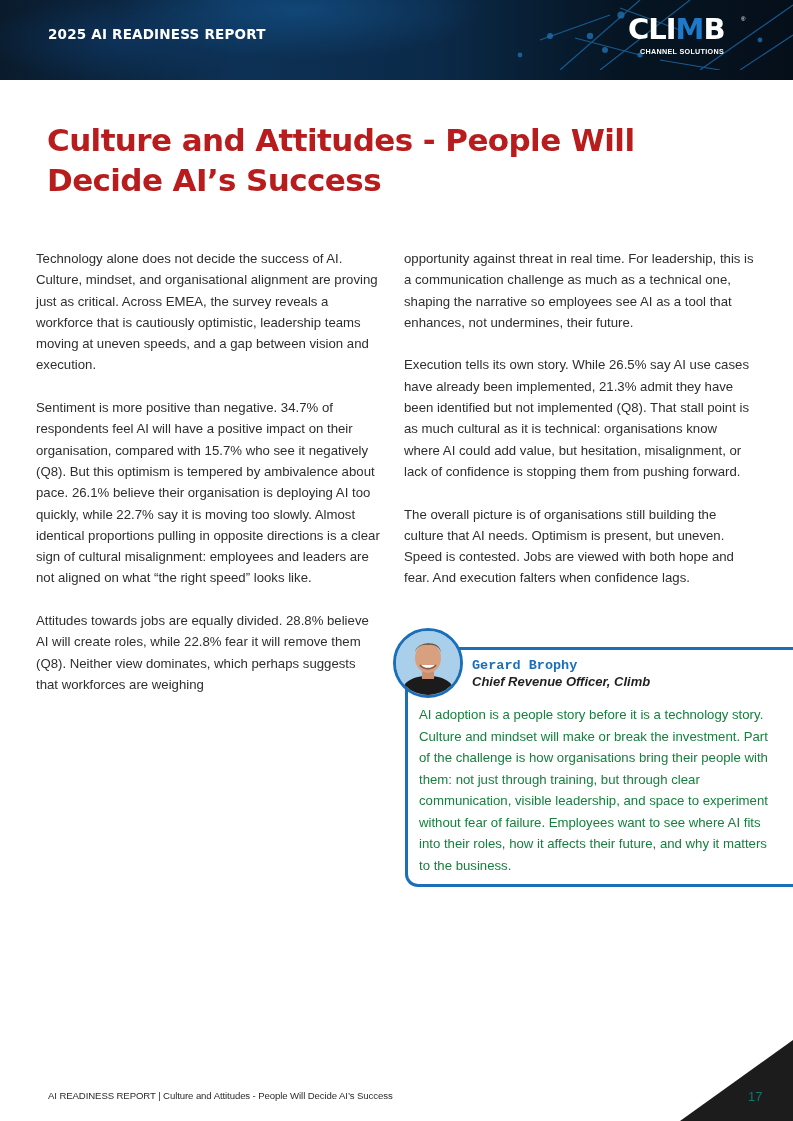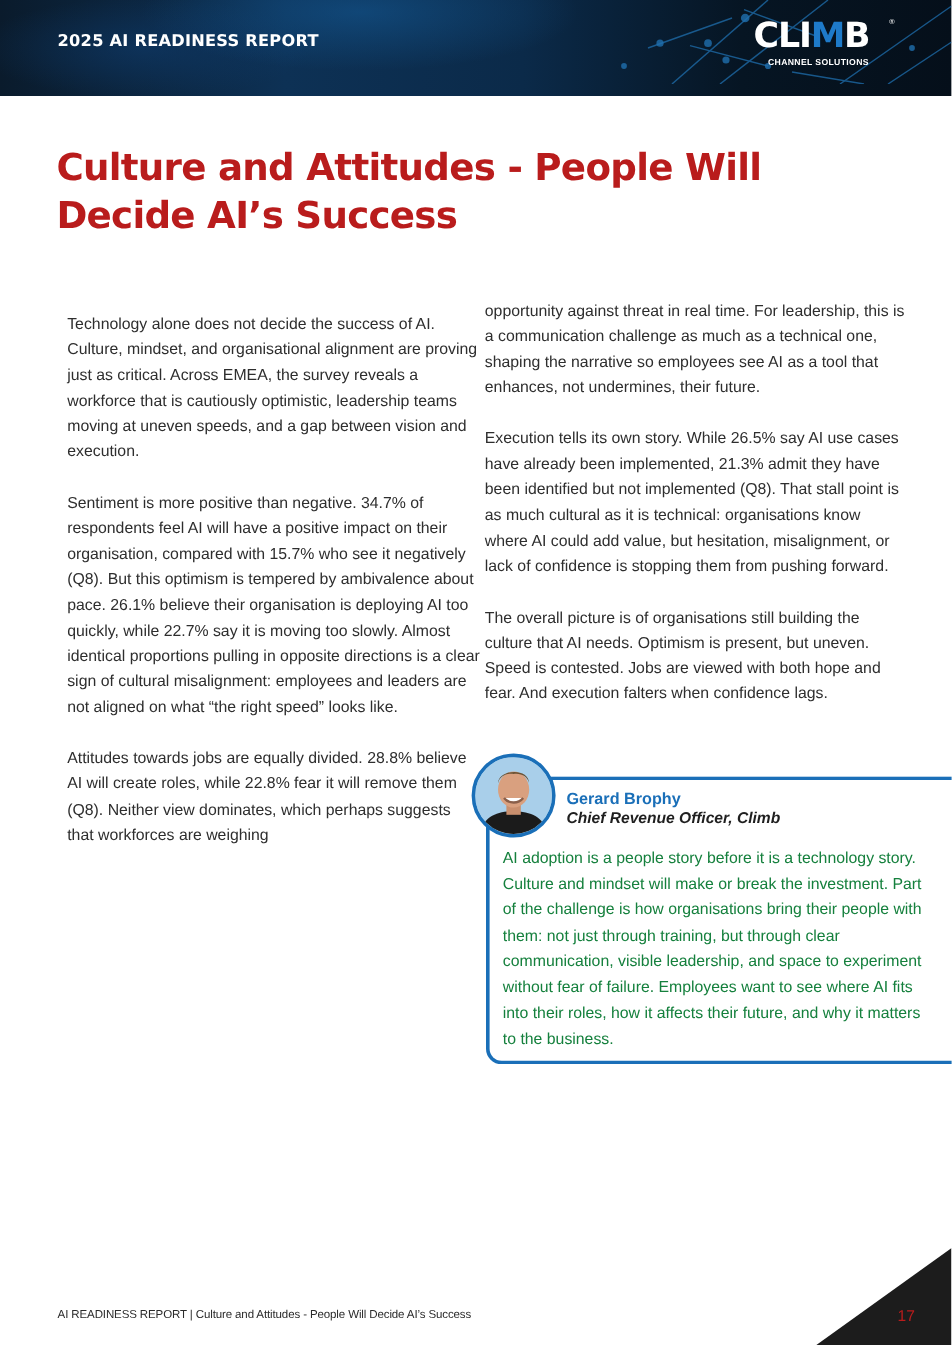--- a/index.html
+++ b/index.html
@@ -37,56 +37,56 @@
   
   .page-title {
     position: absolute; left: 47px; top: 96px; width: 640px;
     font-family: "DejaVu Sans", sans-serif; font-weight: bold;
     font-size: 31px; line-height: 40px; letter-spacing: -0.6px; color: #b91c1c; margin-top: 24px;
   }
 
   
   .col { position: absolute; font-size: 13.2px; line-height: 21.3px; color: #2e2e2e; }
   .col p { margin-bottom: 21.3px; }
-  .col-left { left: 56px; top: 248px; width: 345px; margin-top: 11px; }
+  .col-left { left: 36px; top: 248px; width: 345px; }
   .col-right { left: 404px; top: 248px; width: 350px; }
 
   
   .quote-card {
     position: absolute; left: 405px; top: 647px; width: 400px; height: 240px;
     border-top: 3px solid #1a6fb8; border-left: 3px solid #1a6fb8; border-bottom: 3px solid #1a6fb8;
     border-radius: 0 0 0 13px;
   }
   .avatar {
     position: absolute; left: 393px; top: 628px; width: 70px; height: 70px;
     border-radius: 50%; border: 3px solid #1a6fb8; background: #a9cfea; overflow: hidden;
     z-index: 2;
   }
   .quote-name {
     position: absolute; left: 472px; top: 658px;
-    font-size: 13.5px; font-weight: bold; color: #1a6fb8;
+    font-size: 13.5px; font-weight: bold; color: #1a6fb8; font-family: Liberation Mono, monospace;
   }
   .quote-role {
     position: absolute; left: 472px; top: 674px;
     font-size: 13px; font-weight: bold; font-style: italic; color: #1f1f1f;
   }
   .quote-text {
     position: absolute; left: 419px; top: 704px; width: 355px;
     font-size: 13.2px; line-height: 21.5px; color: #15803d;
   }
 
   
   .footer-text {
     position: absolute; left: 48px; top: 1090px;
     font-size: 9.6px; color: #2b2b2b; letter-spacing: -0.1px;
   }
   .corner { position: absolute; left: 680px; top: 1040px; width: 113px; height: 81px; }
   .page-number {
     position: absolute; left: 748px; top: 1089px;
-    font-size: 13px; color: #b91c1c;
+    font-size: 13px; color: #0f766e;
   }
 </style>
 </head>
 <body>
 
 <div class="header">
   <svg class="net" width="793" height="70">
     <g stroke="#1f6fae" stroke-width="1.2" fill="none" opacity="0.75">
       <line x1="560" y1="70" x2="640" y2="0"></line>
       <line x1="600" y1="70" x2="690" y2="0"></line>

